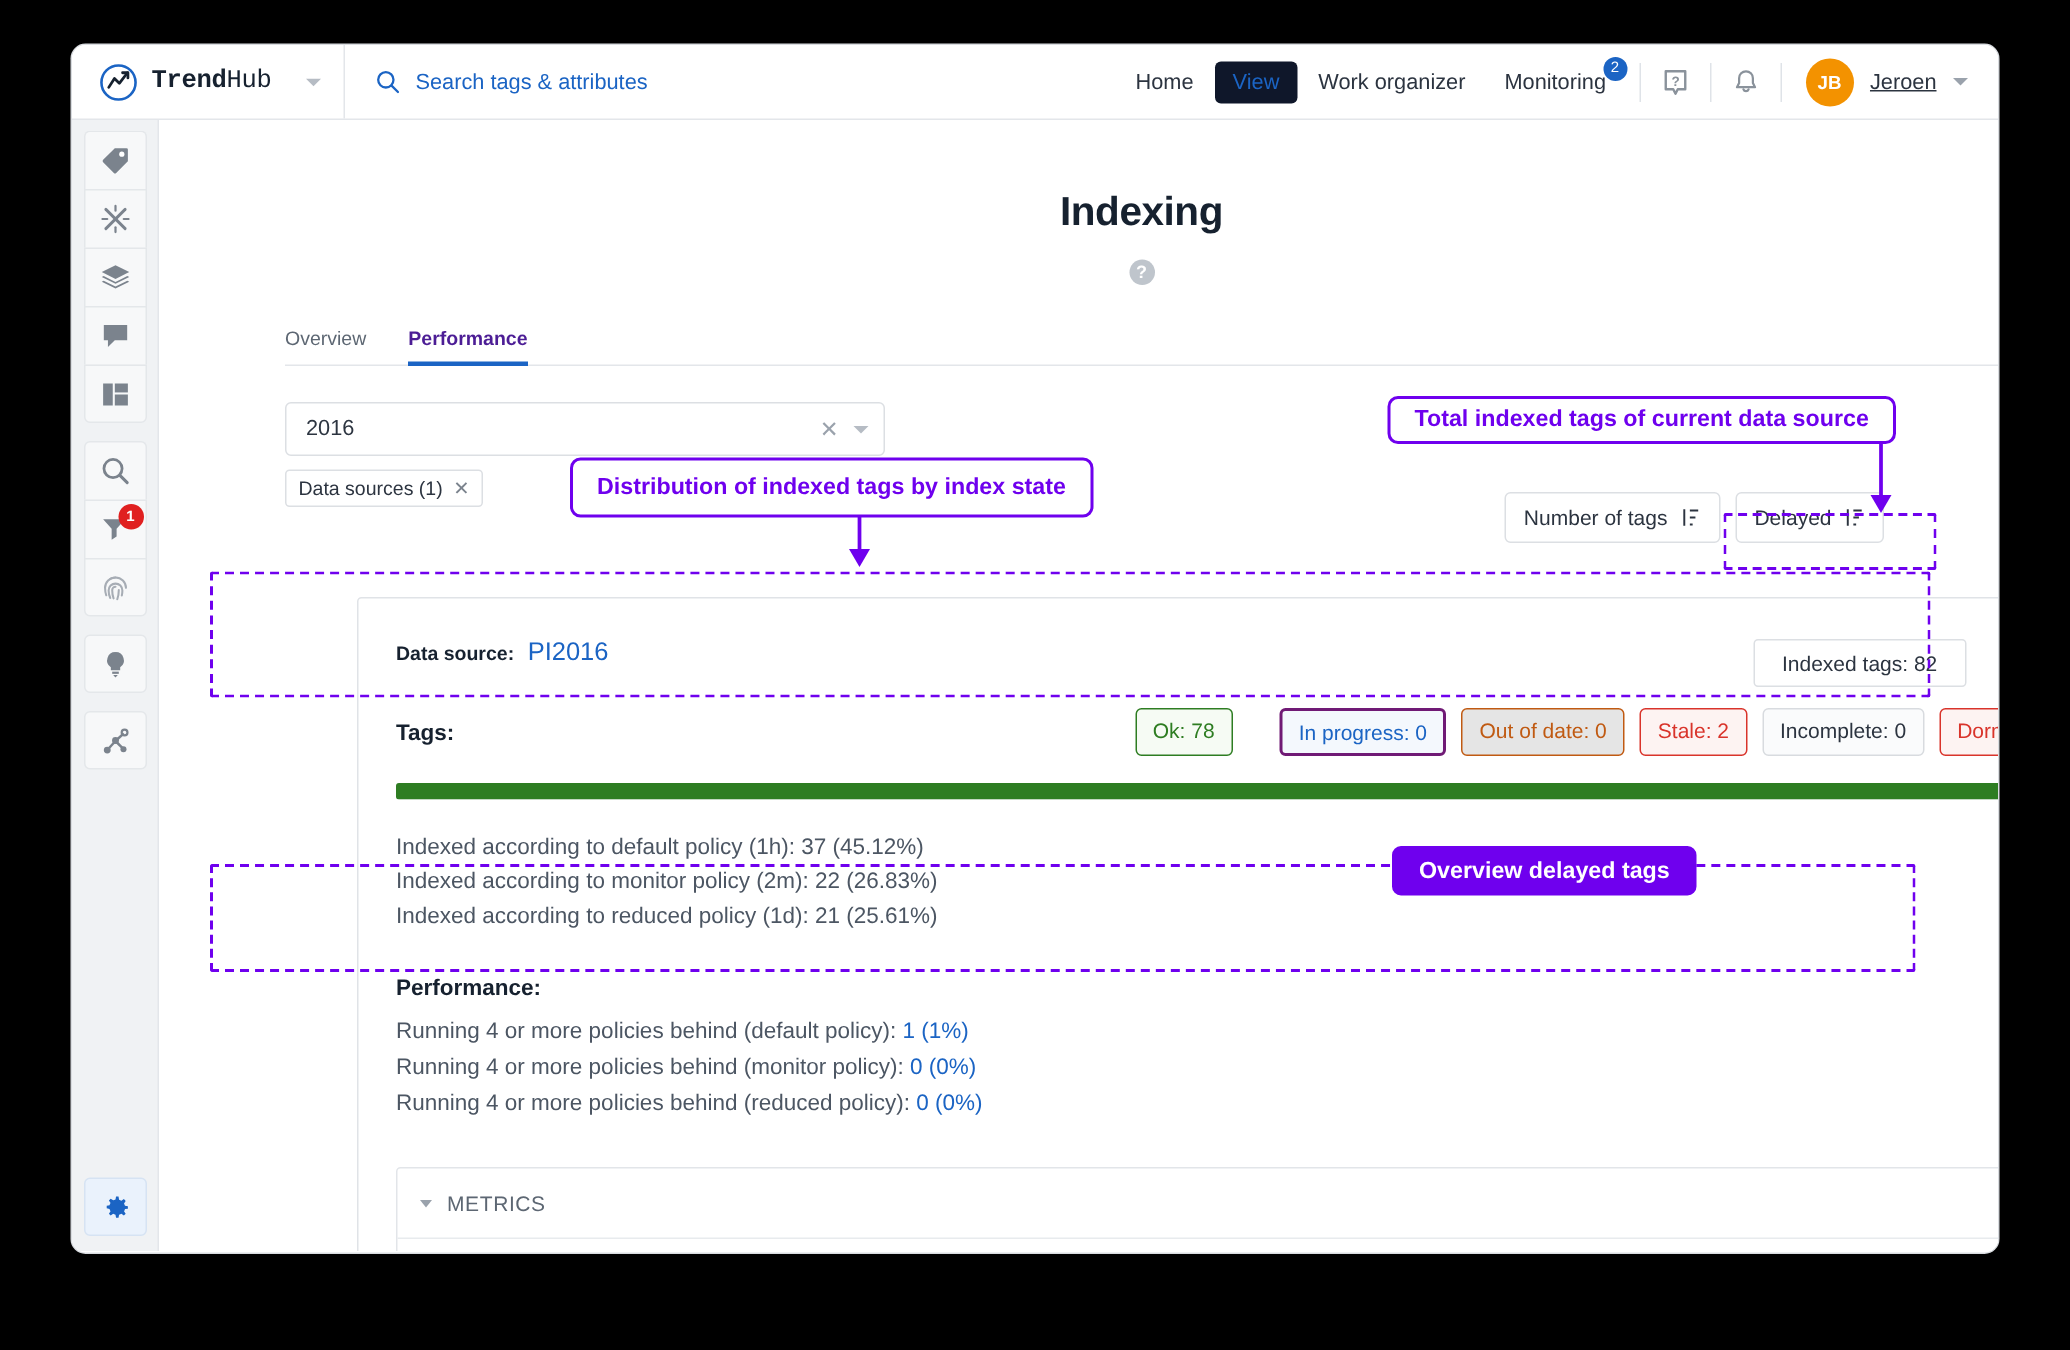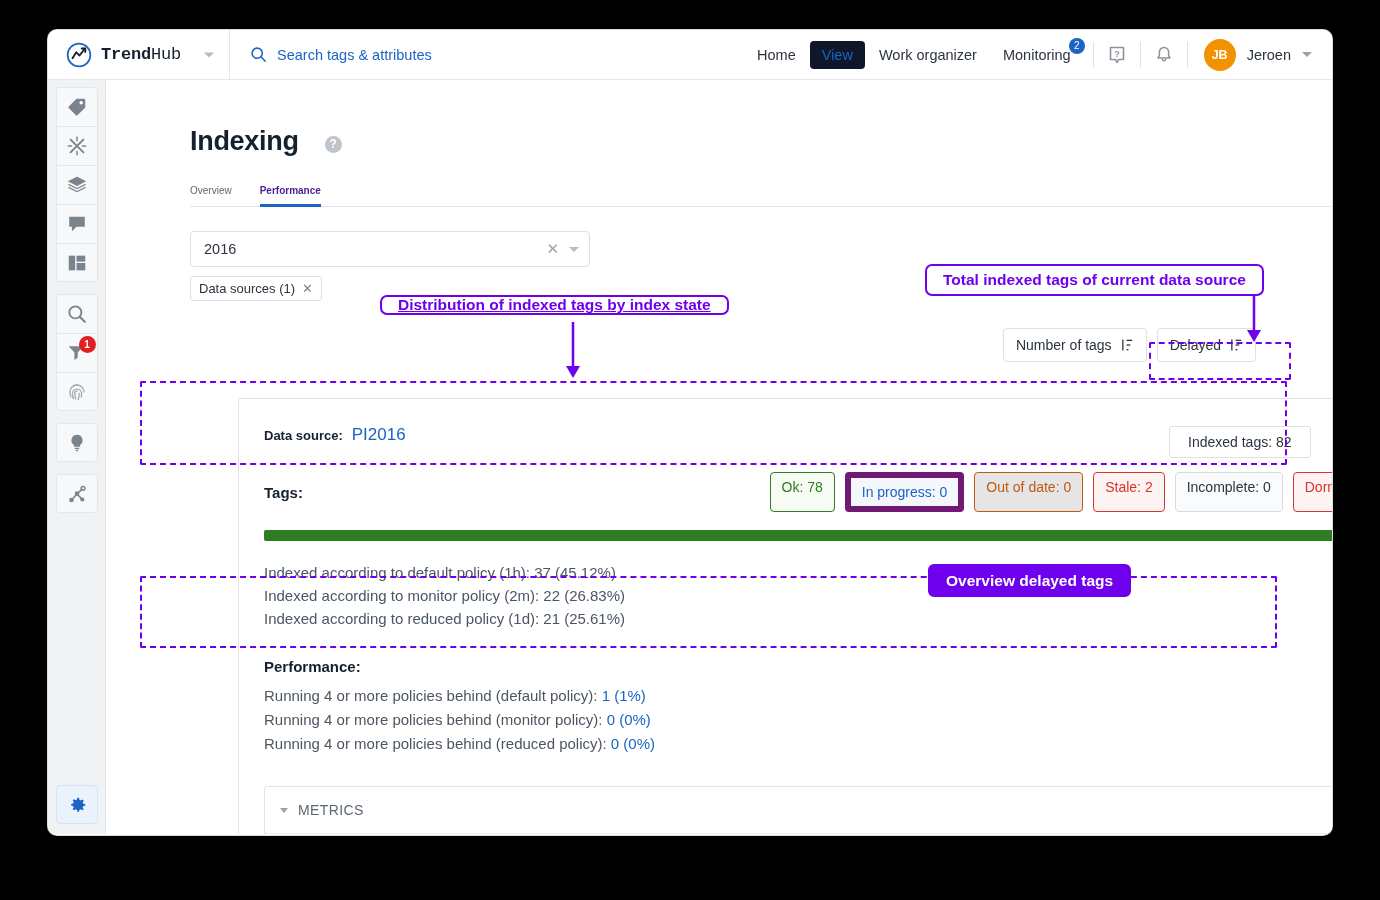--- a/index.html
+++ b/index.html
@@ -73,21 +73,21 @@
   }
   .nav-sep { width: 1px; height: 26px; background: #dfe3e8; margin: 0 8px; }
   .icon-btn { width: 26px; height: 26px; display: flex; align-items: center; justify-content: center; cursor: pointer; }
   .avatar {
     width: 32px; height: 32px; border-radius: 50%;
     background: #f39200; color: #fff;
     font-size: 12.5px; font-weight: 700;
     display: flex; align-items: center; justify-content: center;
     margin-left: 6px; margin-right: 9px;
   }
-  .username { font-size: 14.5px; color: #2c3440; }
+  .username { font-size: 14.5px; color: #2c3440; text-decoration: underline; }
   .user-caret {
     width: 0; height: 0; margin-left: 9px; margin-right: 14px;
     border-left: 5px solid transparent; border-right: 5px solid transparent;
     border-top: 5px solid #9aa2ac;
   }
 
   
   .body { display: flex; height: 754px; }
 
   .sidebar {
@@ -112,32 +112,32 @@
     width: 17px; height: 17px; border-radius: 50%;
     background: #e02020; color: #fff;
     font-size: 10px; font-weight: 700; line-height: 17px; text-align: center;
   }
   .side-bottom { position: absolute; bottom: 10px; }
   .side-bottom .side-item { background: #eaf2fc; border: 1px solid #d6e3f3; border-radius: 4px; }
 
   .content { flex: 1; position: relative; background: #fff; overflow: hidden; }
   .content-inner { padding: 46px 0 0 84px; }
 
-  .page-title-row { display: flex; align-items: center; gap: 26px; }
+  .page-title-row { display: flex; align-items: center; gap: 11px; flex-direction: column; }
   .page-title { font-size: 27px; font-weight: 700; color: #16212f; letter-spacing: -.3px; }
   .help-circle {
     width: 17px; height: 17px; border-radius: 50%;
     background: #bfc5cc; color: #fff;
     font-size: 12px; font-weight: 700; line-height: 17px; text-align: center;
     margin-top: 5px; cursor: pointer;
   }
 
   .tabs { display: flex; gap: 28px; margin-top: 28px; border-bottom: 1px solid #e3e6ea; width: 1155px; }
   .tab {
-    font-size: 10px; color: #5d6773; padding-bottom: 10px;
+    font-size: 13px; color: #5d6773; padding-bottom: 10px;
     cursor: pointer; position: relative;
   }
   .tab.active { color: #4c1d95; font-weight: 700; }
   .tab.active::after {
     content: ""; position: absolute; left: 0; right: 0; bottom: -1px;
     height: 3px; background: #1b64c4;
   }
 
   .filters { margin-top: 24px; display: flex; align-items: flex-start; }
   .select-box {
@@ -182,21 +182,21 @@
   .ds-value { font-size: 17px; color: #1b64c4; }
 
   .tags-row { margin-top: 27px; display: flex; align-items: center; }
   .tags-label { font-size: 15px; font-weight: 700; color: #16212f; }
   .badges { margin-left: auto; display: flex; gap: 10px; }
   .badge {
     border-radius: 4px; padding: 6px 11px;
     font-size: 14px; white-space: nowrap; cursor: pointer;
   }
   .b-ok        { border: 1px solid #2e7d22; color: #2e7d22; background: #f6fbf4; }
-  .b-progress  { border: 6px solid #701a75; color: #1b64c4; background: #f4f8fd; }
+  .b-progress  { border: 2px solid #701a75; color: #1b64c4; background: #f4f8fd; margin-left: 21px; }
   .b-outdate   { border: 1px solid #c05a12; color: #c05a12; background: #e5e5e5; }
   .b-stale     { border: 1px solid #d9342b; color: #d9342b; background: #fdf3f2; }
   .b-incomplete{ border: 1px solid #d8dbdf; color: #2c3440; background: #fafbfc; }
   .b-dormant   { border: 1px solid #d9342b; color: #d9342b; background: #fdf3f2; }
 
   .bar {
     margin-top: 18px; height: 11px; width: 1125px;
     border-radius: 2px; overflow: hidden; display: flex; background: #eceef0;
   }
   .bar-green { background: #2e7d22; }
@@ -525,18 +525,18 @@
     <svg style="position:absolute;left:505px;top:292px;width:40px;height:60px;" viewBox="0 0 40 60">
       <line x1="20" y1="0" x2="20" y2="46" stroke="#6f00ee" stroke-width="2.5"></line>
       <polygon points="20,56 13,44 27,44" fill="#6f00ee"></polygon>
     </svg>
 
     <svg style="position:absolute;left:1186px;top:264px;width:40px;height:52px;" viewBox="0 0 40 52">
       <line x1="20" y1="0" x2="20" y2="38" stroke="#6f00ee" stroke-width="2.5"></line>
       <polygon points="20,48 13,36 27,36" fill="#6f00ee"></polygon>
     </svg>
 
-    <div class="anno-box" style="left:332px;top:265px;height:20px;text-decoration:underline;">Distribution of indexed tags by index state</div>
+    <div class="anno-box" style="left:332px;top:275px;height:40px;">Distribution of indexed tags by index state</div>
     <div class="anno-box" style="left:877px;top:234px;height:32px;">Total indexed tags of current data source</div>
     <div class="anno-box filled" style="left:880px;top:534px;height:33px;border-radius:6px;">Overview delayed tags</div>
   </div>
 
 </div>
 
 </body></html>

